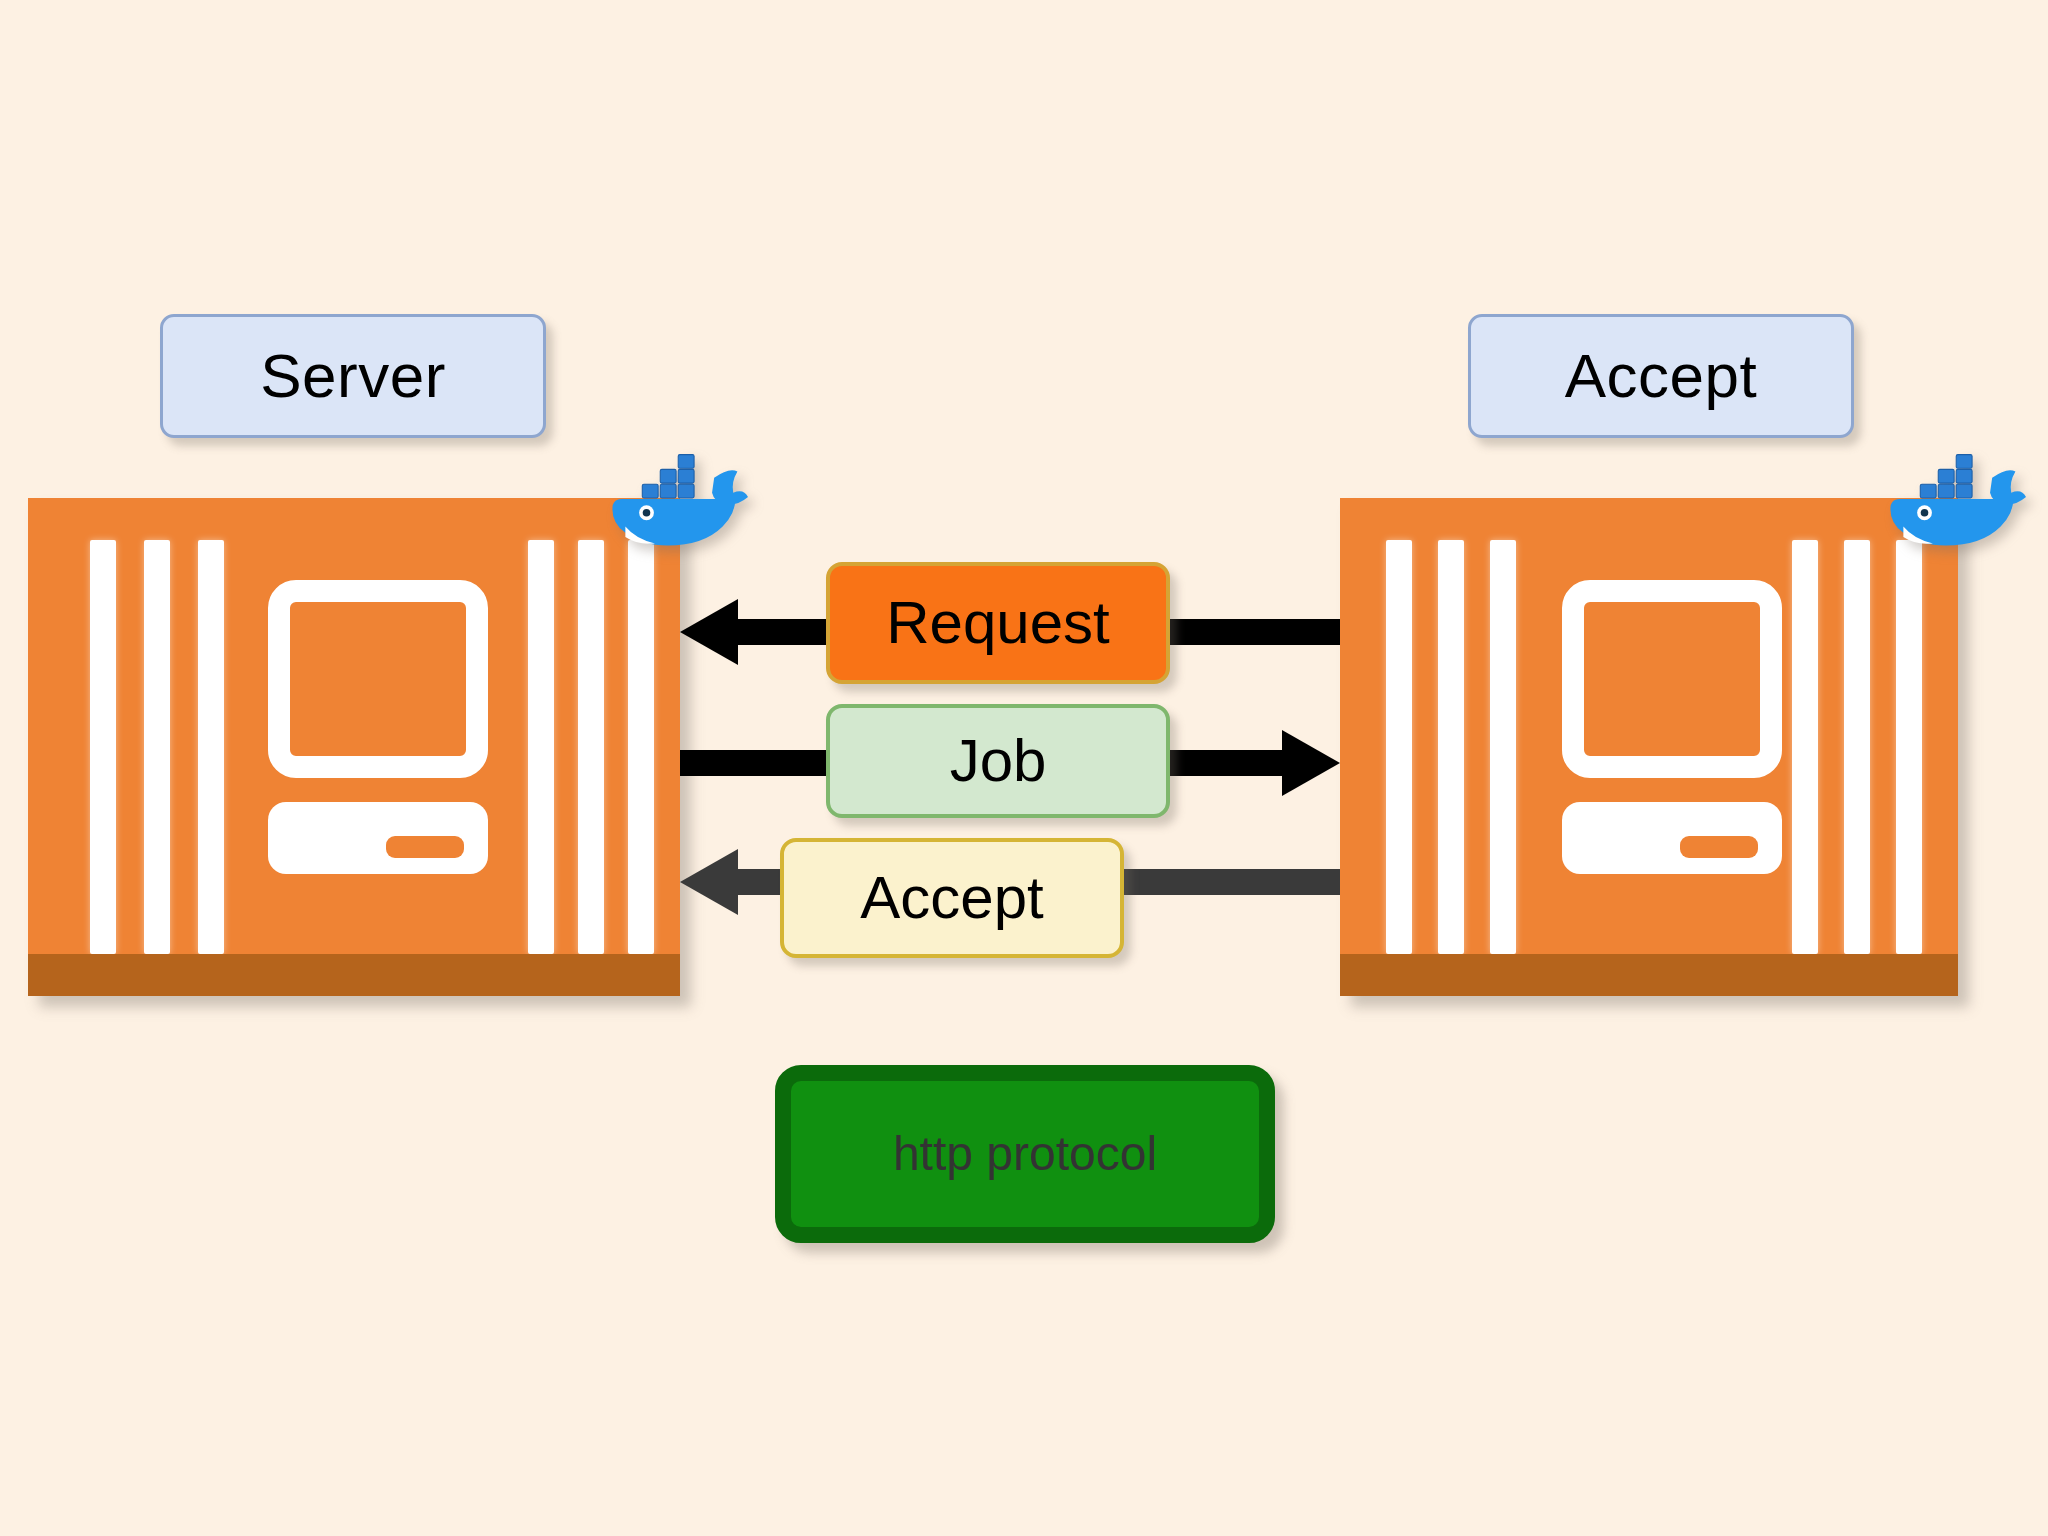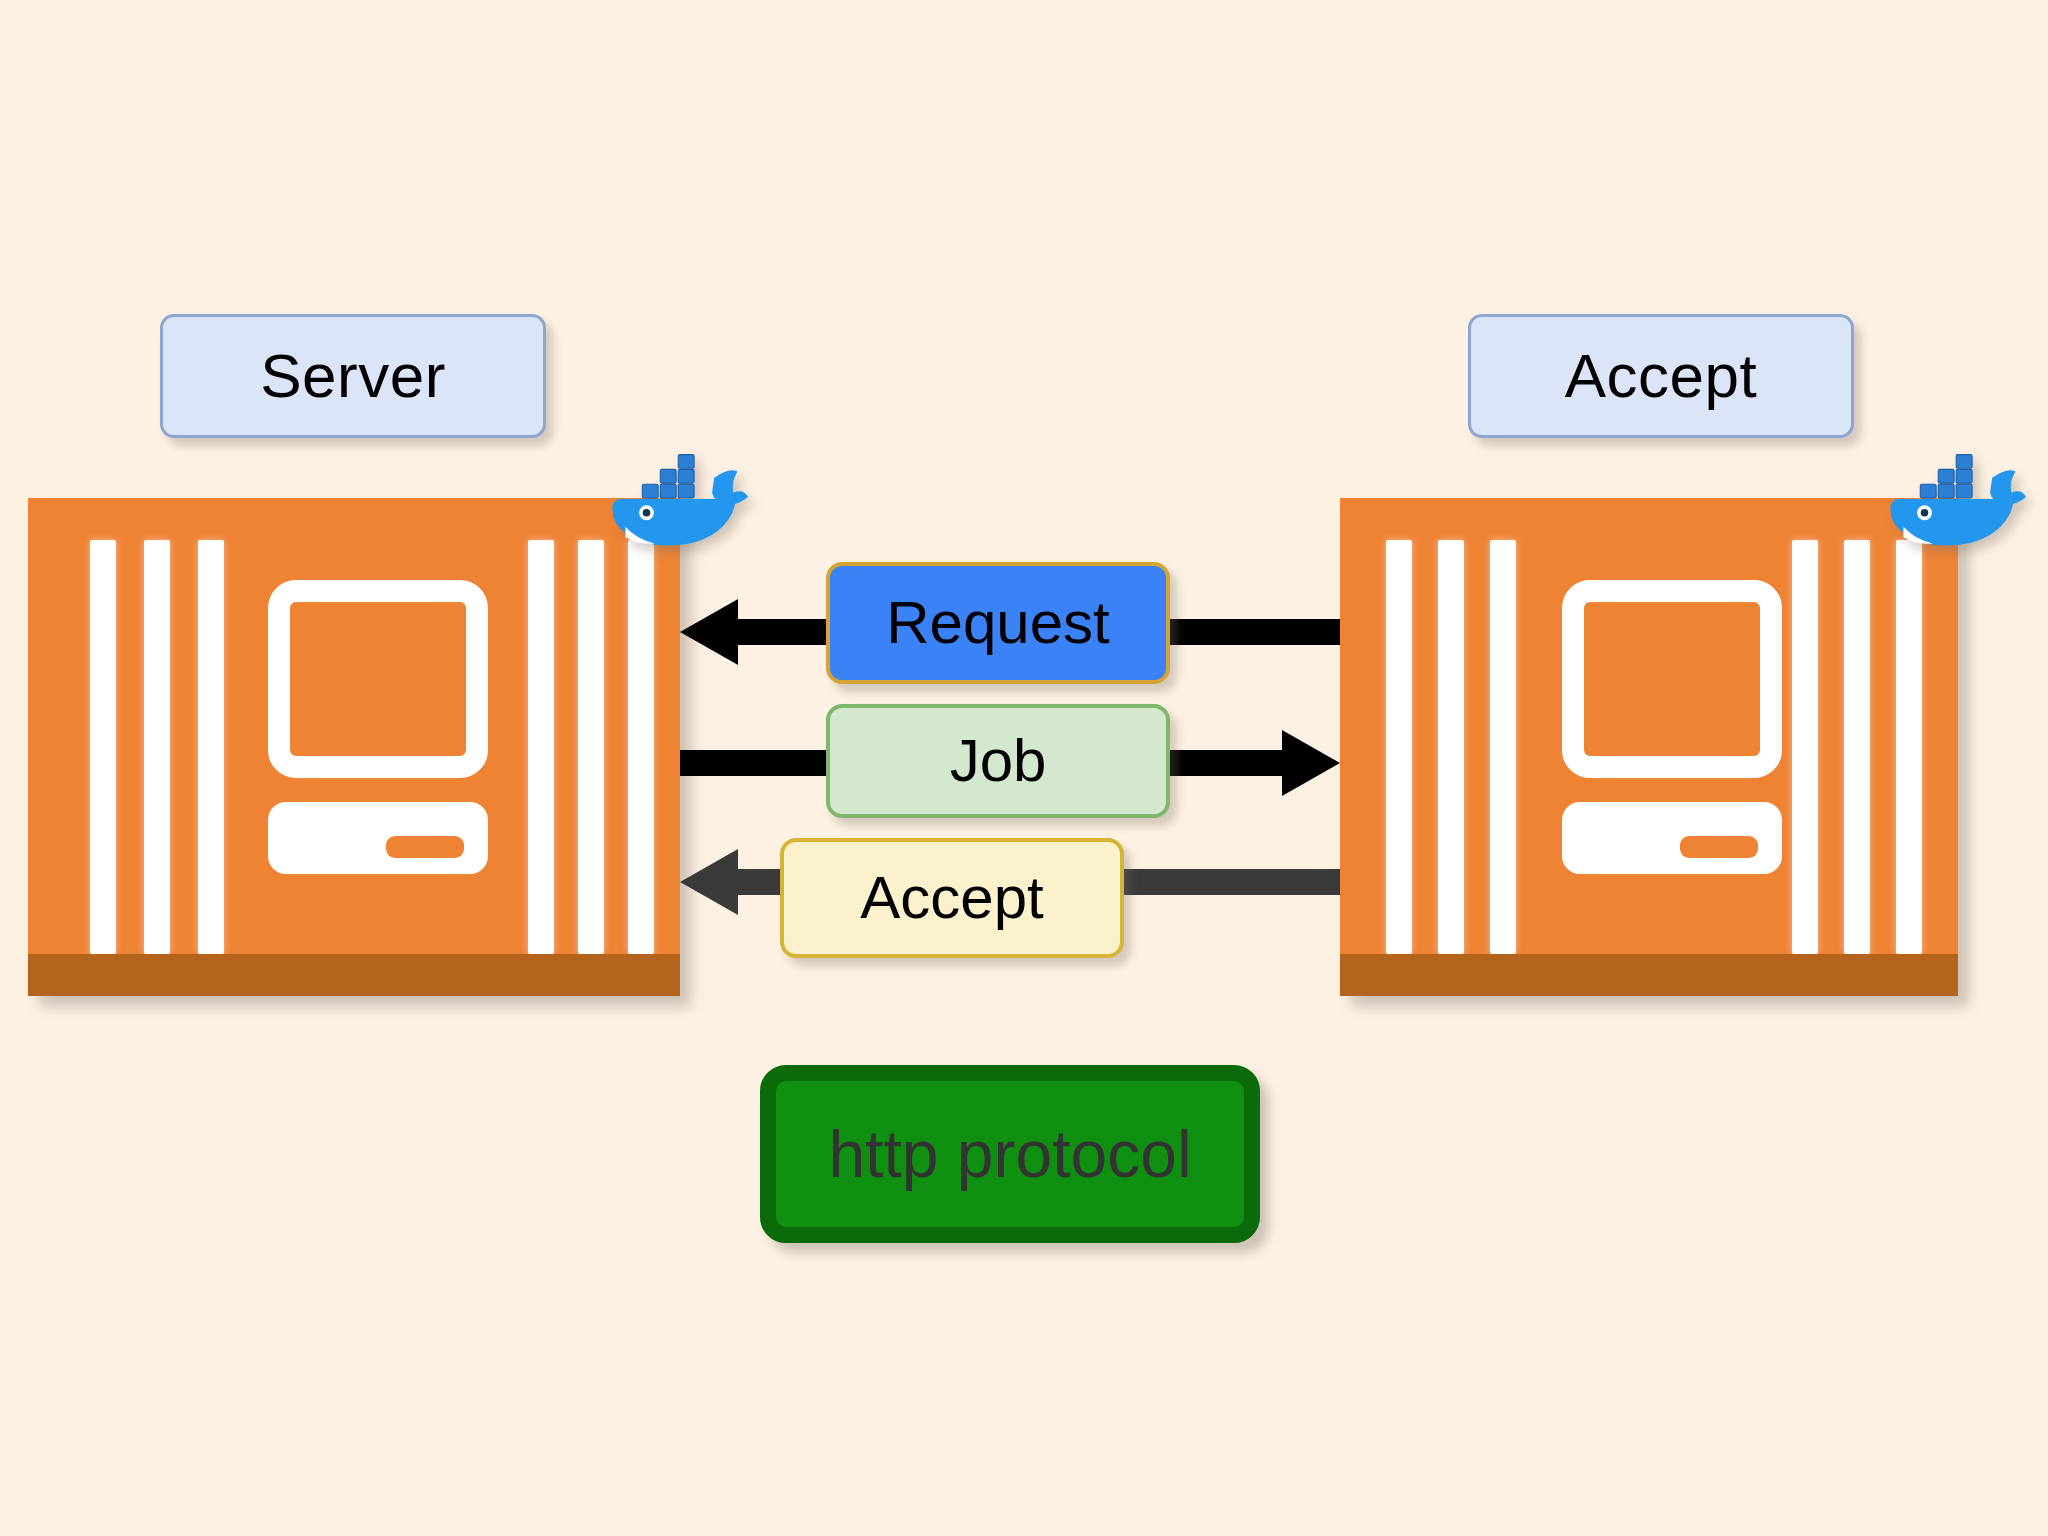--- a/index.html
+++ b/index.html
@@ -135,23 +135,24 @@
   .protocol-chip {
     position: absolute;
     background: #109010;
     border: 16px solid #0b6b0b;
     border-radius: 26px;
     box-shadow: 9px 10px 11px rgba(120,110,100,0.35);
     display: flex;
     align-items: center;
     justify-content: center;
     color: #333333;
-    font-size: 66px;
+    font-size: 48px;
     line-height: 1;
     box-sizing: border-box;
+    margin-left: 15px;
   }
 </style>
 </head>
 <body style="background: rgb(253, 241, 227);">
 
 <div id="stage">
 
   <div class="node-chip" style="left:160px; top:314px; width:380px; height:118px;">
     <span class="chip-label">Server</span>
   </div>
@@ -229,21 +230,21 @@
         <circle cx="44" cy="63" r="7" fill="#ffffff"></circle>
         <circle cx="44" cy="63" r="3.6" fill="#12354f"></circle>
       </g>
     </svg>
   </div>
 
   <div class="arrow-row" style="left:680px; top:619px; width:660px;">
     <div class="arrow-head left" style="left:0px; border-right-color:#000000;"></div>
     <div class="arrow-shaft" style="left:56px; width:604px; background:#000000;"></div>
   </div>
-  <div class="msg-chip" style="left:826px; top:562px; width:336px; height:114px; background:#3b82f6; border-color:#d5a435;">
+  <div class="msg-chip" style="left:826px; top:562px; width:336px; height:114px; background:#f97316; border-color:#d5a435;">
     <span>Request</span>
   </div>
 
   <div class="arrow-row" style="left:680px; top:750px; width:660px;">
     <div class="arrow-shaft" style="left:0px; width:604px; background:#000000;"></div>
     <div class="arrow-head right" style="left:602px; border-left-color:#000000;"></div>
   </div>
   <div class="msg-chip" style="left:826px; top:704px; width:336px; height:106px; background:#d3e8cf; border-color:#7fb76d;justify-content:center;">
     <span>Job</span>
   </div>

